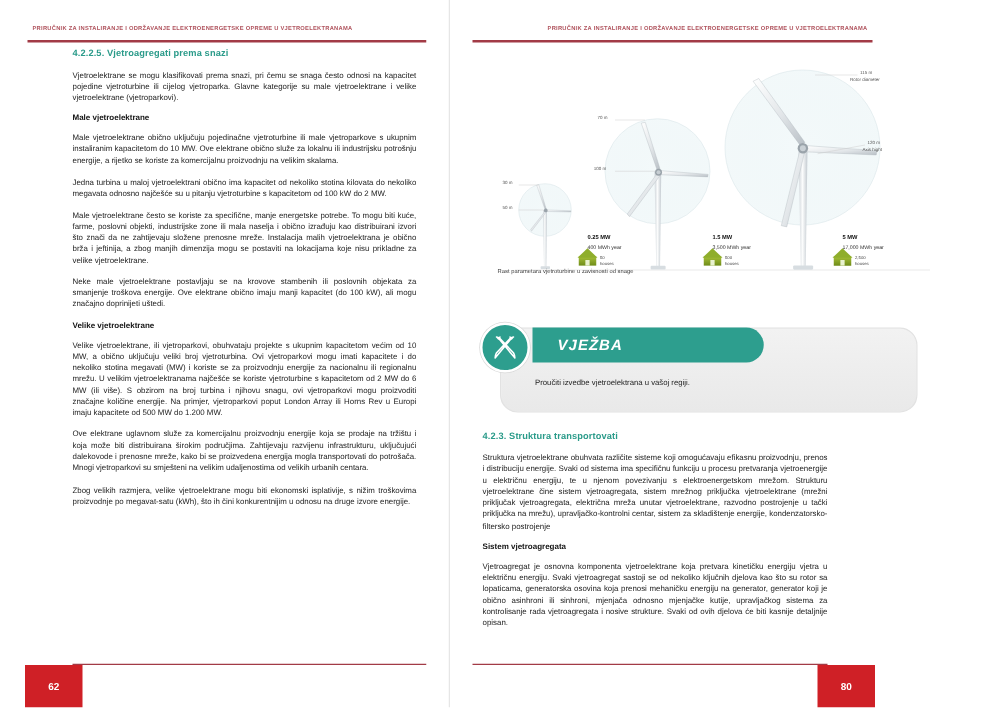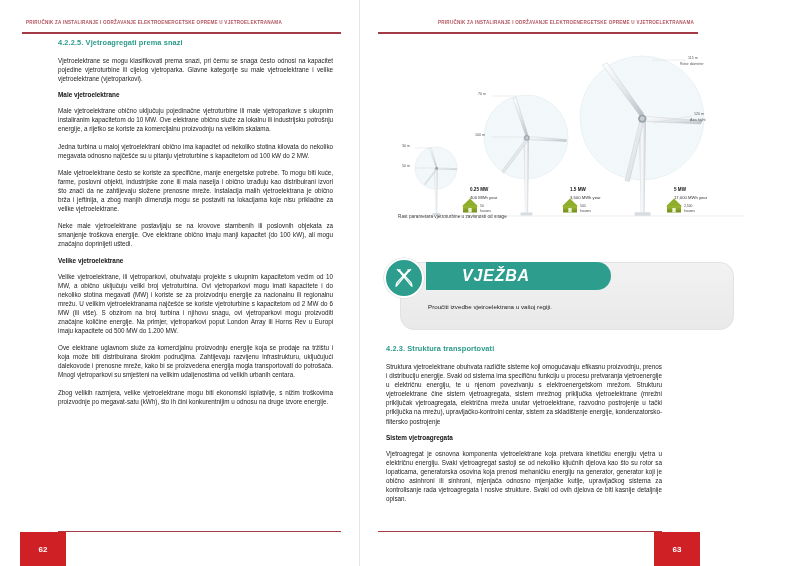--- a/index.html
+++ b/index.html
@@ -81,21 +81,21 @@
     border-radius:4px 14px 14px 14px;
     border:1px solid #e2e2e2;
   }
   .vjezba-tab {
     position:absolute; left:44px; top:4px; width:185px; height:28px;
     background:#2d9e8e; border-radius:0 14px 14px 0;
     display:flex; align-items:center;
   }
   .vjezba-tab span {
     color:#fff; font-weight:700; font-style:italic;
-    font-size:16px; letter-spacing:0.8px; margin-left:36px;
+    font-size:12px; letter-spacing:0.8px; margin-left:20px;
   }
   .vjezba-badge {
     position:absolute; left:2px; top:0px; width:40px; height:40px;
     border-radius:50%; background:#2d9e8e; border:2.4px solid #ffffff;
     display:flex; align-items:center; justify-content:center;
     box-shadow:0 0 0 0.6px #d9d9d9;
   }
   .vjezba-text {
     position:absolute; left:46px; top:44px; right:14px;
     font-size:6.2px; color:#1d1d1d; line-height:9px;
@@ -285,15 +285,15 @@
     </div>
 
     <div class="content" style="top:344px;">
       <h3 class="sec">4.2.3. Struktura transportovati</h3>
       <p class="body">Struktura vjetroelektrane obuhvata različite sisteme koji omogućavaju efikasnu proizvodnju, prenos i distribuciju energije. Svaki od sistema ima specifičnu funkciju u procesu pretvaranja vjetroenergije u električnu energiju, te u njenom povezivanju s elektroenergetskom mrežom. Strukturu vjetroelektrane čine sistem vjetroagregata, sistem mrežnog priključka vjetroelektrane (mrežni priključak vjetroagregata, električna mreža unutar vjetroelektrane, razvodno postrojenje u tački priključka na mrežu), upravljačko-kontrolni centar, sistem za skladištenje energije, kondenzatorsko-filtersko postrojenje</p>
       <p class="sub">Sistem vjetroagregata</p>
       <p class="body">Vjetroagregat je osnovna komponenta vjetroelektrane koja pretvara kinetičku energiju vjetra u električnu energiju. Svaki vjetroagregat sastoji se od nekoliko ključnih djelova kao što su rotor sa lopaticama, generatorska osovina koja prenosi mehaničku energiju na generator, generator koji je obično asinhroni ili sinhroni, mjenjača odnosno mjenjačke kutije, upravljačkog sistema za kontrolisanje rada vjetroagregata i nosive strukture. Svaki od ovih djelova će biti kasnije detaljnije opisan.</p>
     </div>
 
     <div class="footer-rule"></div>
-    <div class="pagenum">63</div>
+    <div class="pagenum">80</div>
   </div>
 </div>
 
 </body></html>

